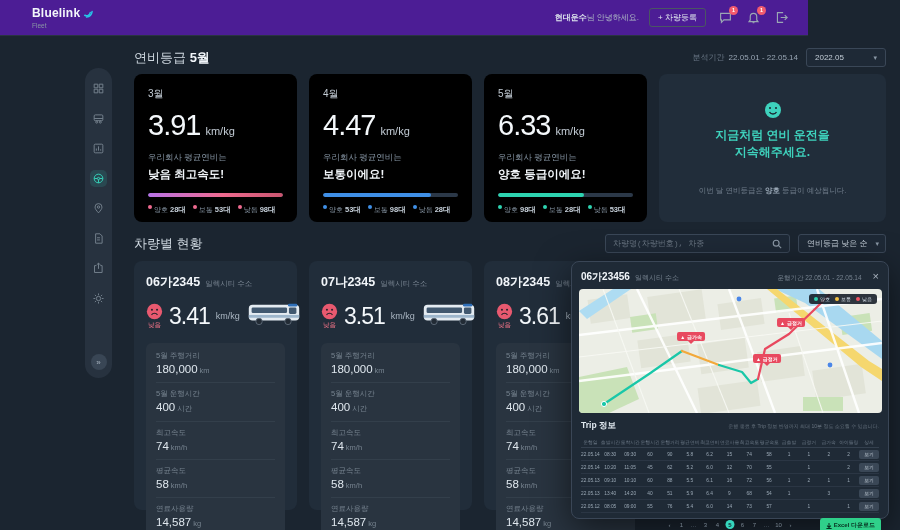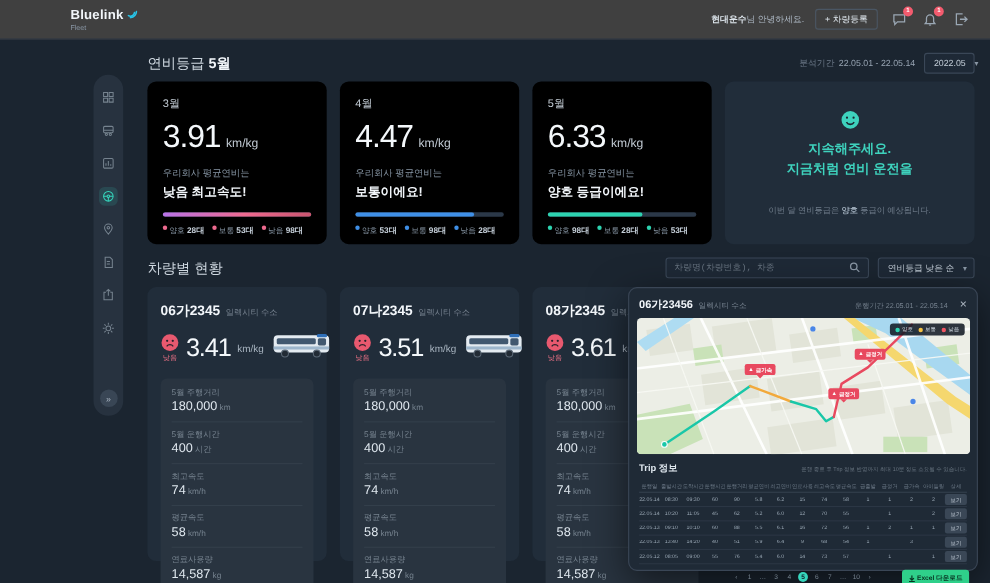--- a/index.html
+++ b/index.html
@@ -3,23 +3,23 @@
 <meta charset="utf-8">
 <style>
   * { margin:0; padding:0; box-sizing:border-box; }
   html,body { width:900px; height:530px; overflow:hidden; }
   body {
     font-family:"Liberation Sans","DejaVu Sans",sans-serif;
     background:#1b2530; color:#e8edf2; position:relative;
   }
   
   .app-header{
-    position:absolute; top:0; left:0; width:900px; height:36px;
-    background:#404040; border-bottom:1px solid #2a3442;
-    display:flex; align-items:center; padding:0 18px 0 64px;
+    position:absolute; top:0; left:0; width:808px; height:36px;
+    background:#4c1d95; border-bottom:1px solid #2a3442;
+    display:flex; align-items:center; padding:0 18px 0 32px;
   }
   .logo{ display:flex; flex-direction:column; line-height:1; }
   .logo-top{ display:flex; align-items:center; gap:2px; }
   .logo-brand{ font-size:12px; font-weight:bold; color:#f2f6fa; letter-spacing:.2px;}
   .logo-sub{ font-size:6.5px; color:#8a97a5; margin-top:2px; }
   .header-right{ margin-left:auto; display:flex; align-items:center; gap:10px; }
   .greeting{ font-size:8px; color:#aeb9c5; }
   .greeting b{ color:#dfe7ee; }
   .register-btn{
     font-size:8px; color:#dfe7ee; border:1px solid #4a5663; border-radius:3px;
@@ -265,21 +265,21 @@
         <path d="M9 2v2.4M9 13.6V16M2 9h2.4M13.6 9H16M4 4l1.7 1.7M12.3 12.3L14 14M14 4l-1.7 1.7M5.7 12.3L4 14"></path>
       </svg>
     </div>
     <div class="side-collapse">»</div>
   </aside>
 
 <div class="section-head sh1">
   <span class="section-title"><span>연비등급</span> <b>5월</b></span>
   <div class="head-right">
     <span class="analysis"><span>분석기간</span><b>22.05.01 - 22.05.14</b></span>
-    <div class="selectbox" style="width:46px">
+    <div class="selectbox" style="width:80px">
       <span>2022.05</span>
       <span class="chev" style="margin-left:auto">▾</span>
     </div>
   </div>
 </div>
 
 <div class="fuel-row" id="fuel-row">
     <div class="fcard">
     <div class="fcard-month">3월</div>
     <div class="fcard-valuerow">
@@ -370,22 +370,22 @@
     <div class="tip-card">
     <span>
       <svg width="20" height="20" viewBox="0 0 20 20" fill="none" stroke="#3ed2bd" stroke-width="1.4">
         <circle cx="10" cy="10" r="8" fill="#3ed2bd" stroke="none"></circle>
         <circle cx="7" cy="8" r="1" fill="#1b2530" stroke="none"></circle>
         <circle cx="13" cy="8" r="1" fill="#1b2530" stroke="none"></circle>
         <path d="M6.5 12a4 4 0 0 0 7 0" stroke="#1b2530"></path>
       </svg>
     </span>
     <div class="tip-lines">
+      <div>지금처럼 연비 운전을</div>
       <div>지속해주세요.</div>
-      <div>지금처럼 연비 운전을</div>
     </div>
     <div class="tip-sub"><span>이번 달 연비등급은 </span><b>양호</b><span> 등급이 예상됩니다.</span></div>
   </div>
   </div>
 
 <div class="section-head sh2">
   <span class="section-title">차량별 현황</span>
   <div class="head-right">
     <div class="searchbox">
       <input type="text" placeholder="차량명(차량번호), 차종" style="">

